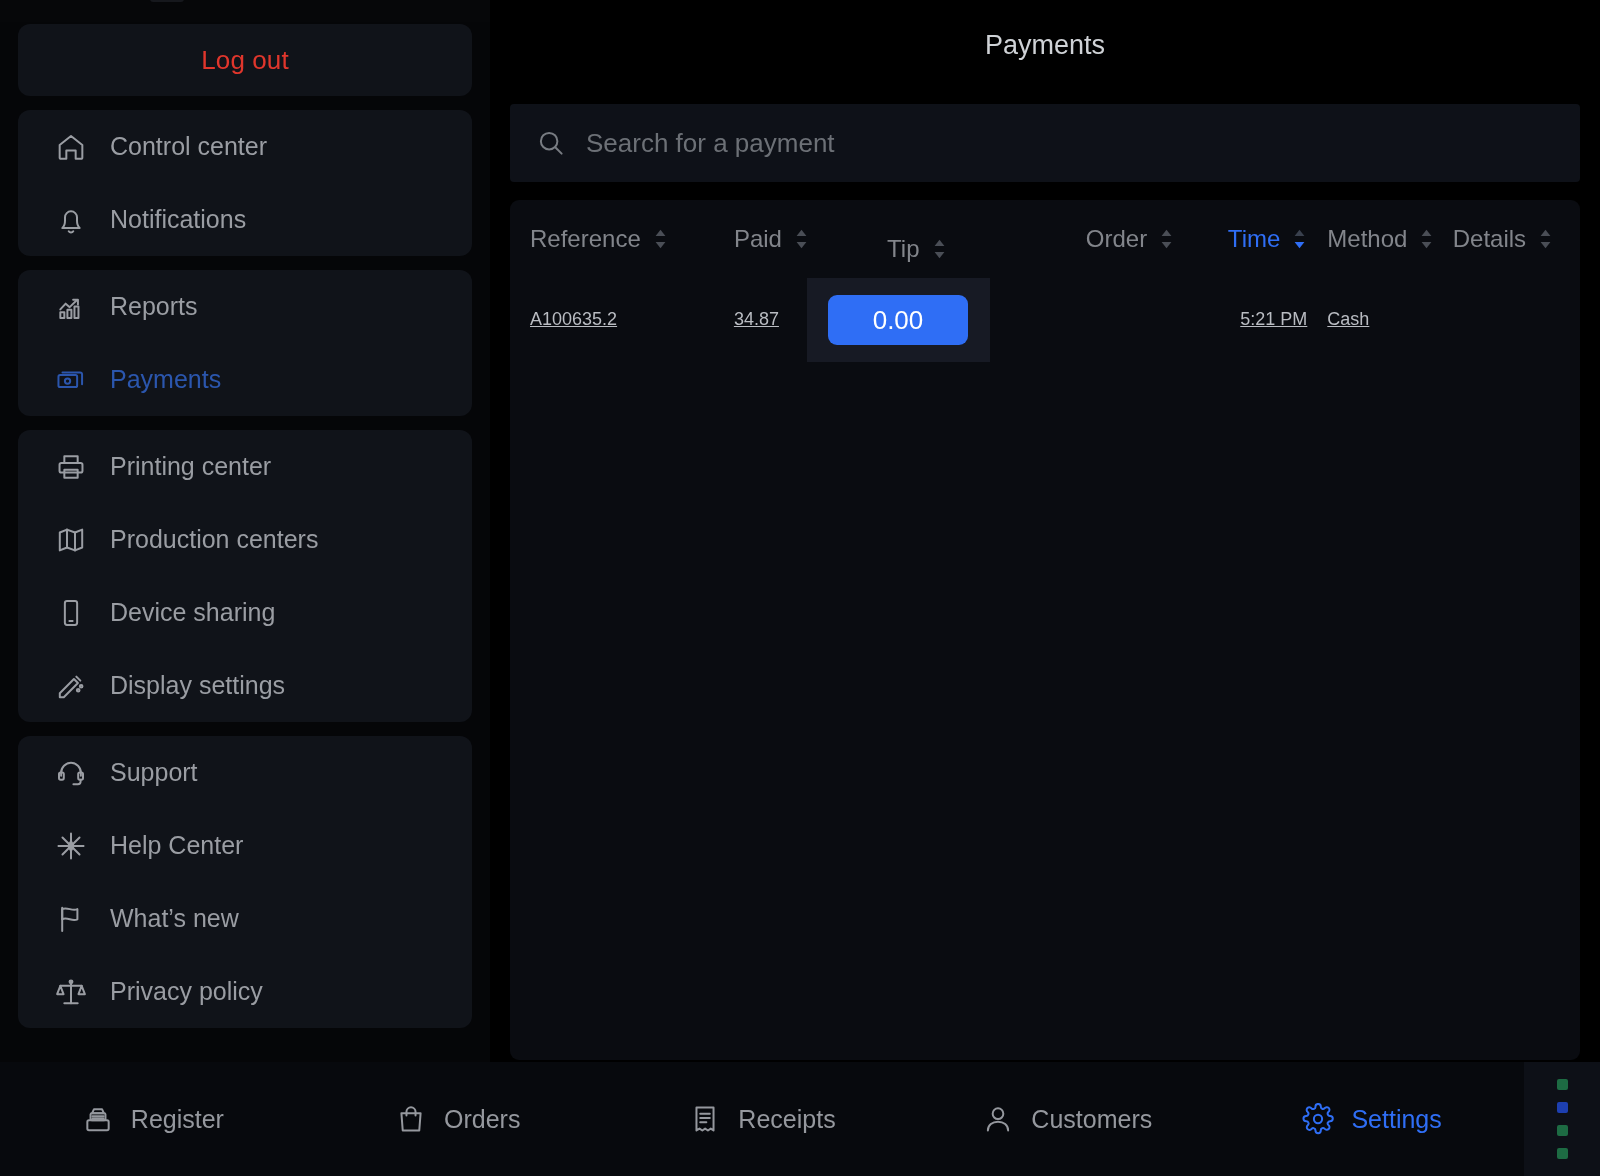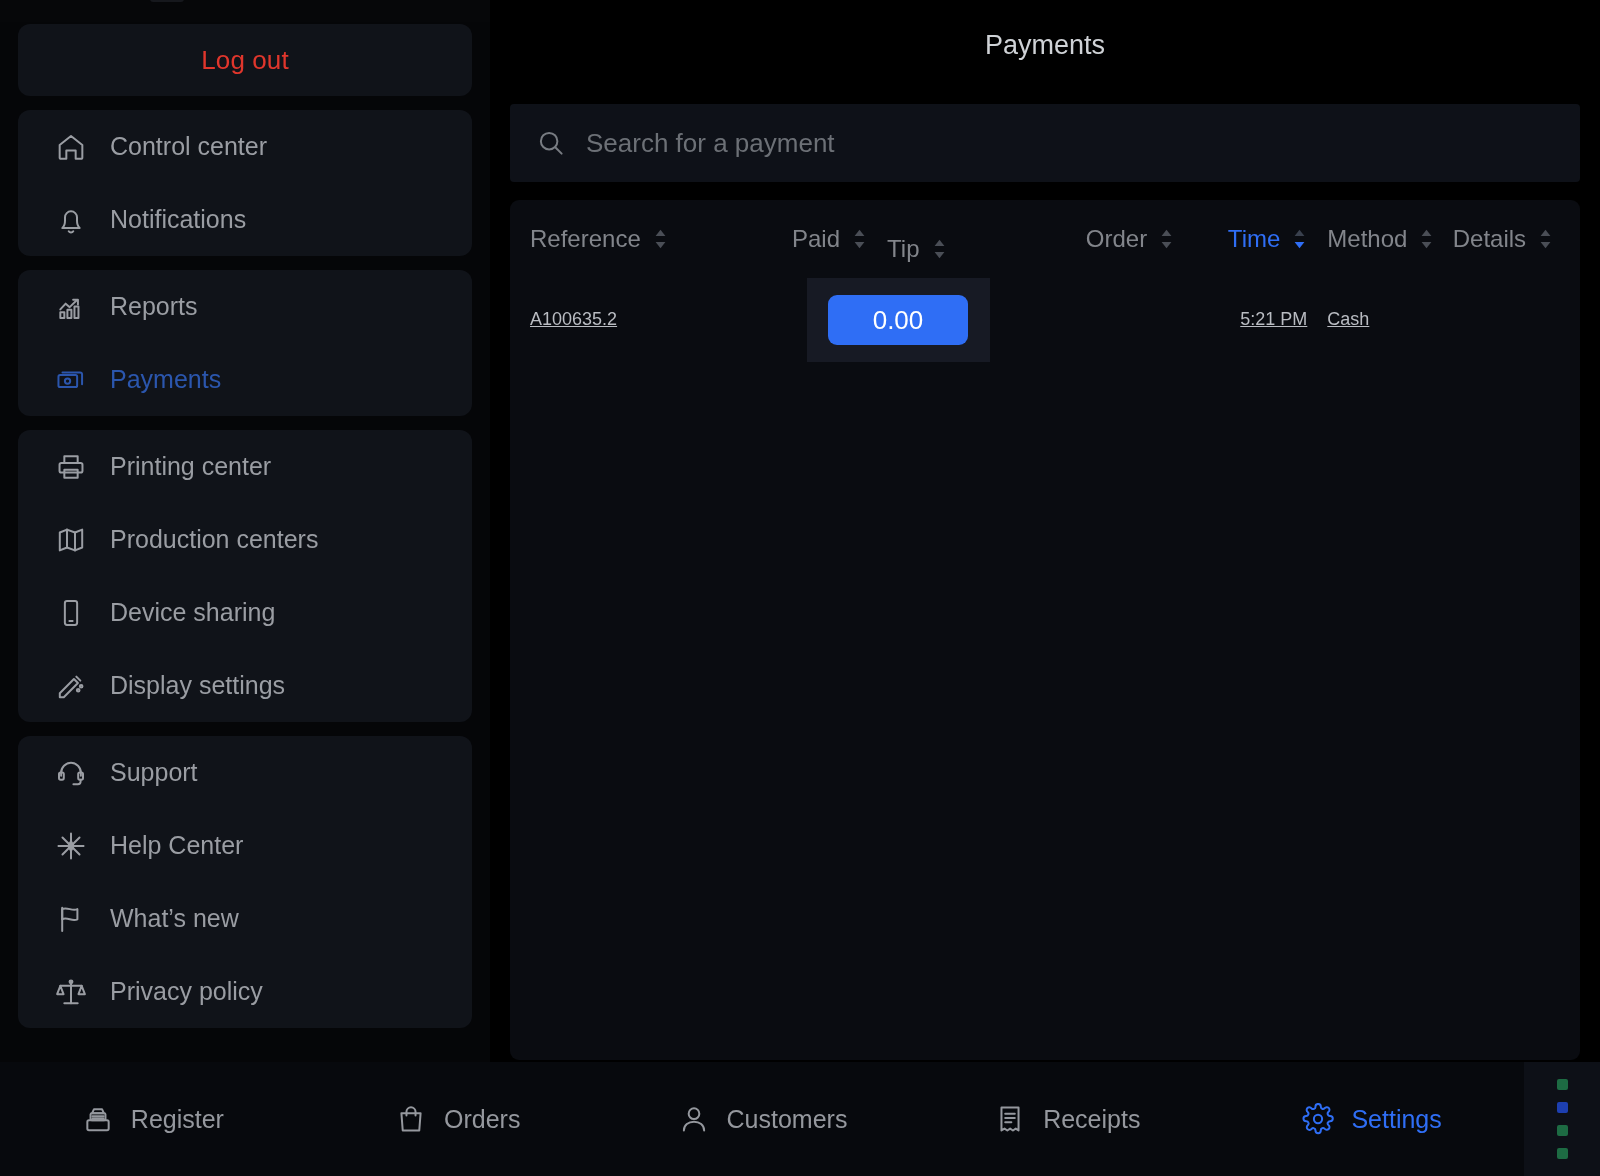--- a/index.html
+++ b/index.html
@@ -131,21 +131,21 @@
   }
   .th .caret {
     margin-left: 12px;
     display: inline-flex;
     flex-direction: column;
     line-height: 0;
   }
   .th.active { color: #2f6ef5; }
 
   .c-ref    { width: 265px; padding-left: 20px; }
-  .c-paid   { width: 160px; justify-content: flex-end; }
+  .c-paid   { width: 160px; }
   .c-tip    { width: 185px; padding-left: 20px; margin-top: 20px; }
   .c-order  { width: 180px; justify-content: flex-end; }
   .c-time   { width: 160px; justify-content: flex-end; }
   .c-method { width: 160px; padding-left: 20px; }
   .c-det    { width: 160px; justify-content: center; padding-right: 18px; }
 
   .td { color: #c9ccd1; font-size: 18px; text-decoration: underline; }
   .td.c-ref { color: #b9bcc2; }
   .td.c-paid { color: #b9bcc2; }
   .td.c-time { color: #b9bcc2; }
@@ -471,34 +471,34 @@
             <svg width="32" height="32" viewBox="0 0 24 24">
               <path stroke="currentColor" fill="none" stroke-width="1.5" stroke-linecap="round" stroke-linejoin="round" d="M4.8 7.6h14.4l-1 13H5.8z"></path>
               <path stroke="currentColor" fill="none" stroke-width="1.5" stroke-linecap="round" stroke-linejoin="round" d="M8.6 9.4V6.6a3.4 3.4 0 0 1 6.8 0v2.8"></path>
             </svg>
           </span>
           <span>Orders</span>
         </div>
         <div class="tabitem">
           <span class="ico">
             <svg width="32" height="32" viewBox="0 0 24 24">
+              <path stroke="currentColor" fill="none" stroke-width="1.5" stroke-linecap="round" stroke-linejoin="round" d="M5.6 3.4h12.8v17.2l-2.1-1.4-2.1 1.4-2.1-1.4-2.1 1.4-2.1-1.4-2.3 1.4z"></path>
+              <path stroke="currentColor" fill="none" stroke-width="1.5" stroke-linecap="round" stroke-linejoin="round" d="M8.4 8h7.2M8.4 11.2h7.2M8.4 14.4h4.6"></path>
+            </svg>
+          </span>
+          <span>Receipts</span>
+        </div>
+        <div class="tabitem">
+          <span class="ico">
+            <svg width="32" height="32" viewBox="0 0 24 24">
               <circle stroke="currentColor" fill="none" stroke-width="1.5" stroke-linecap="round" stroke-linejoin="round" cx="12" cy="8" r="4"></circle>
               <path stroke="currentColor" fill="none" stroke-width="1.5" stroke-linecap="round" stroke-linejoin="round" d="M4.4 20.6c0-4 3.4-6.6 7.6-6.6s7.6 2.6 7.6 6.6"></path>
             </svg>
           </span>
           <span>Customers</span>
-        </div>
-        <div class="tabitem">
-          <span class="ico">
-            <svg width="32" height="32" viewBox="0 0 24 24">
-              <path stroke="currentColor" fill="none" stroke-width="1.5" stroke-linecap="round" stroke-linejoin="round" d="M5.6 3.4h12.8v17.2l-2.1-1.4-2.1 1.4-2.1-1.4-2.1 1.4-2.1-1.4-2.3 1.4z"></path>
-              <path stroke="currentColor" fill="none" stroke-width="1.5" stroke-linecap="round" stroke-linejoin="round" d="M8.4 8h7.2M8.4 11.2h7.2M8.4 14.4h4.6"></path>
-            </svg>
-          </span>
-          <span>Receipts</span>
         </div>
         <div class="tabitem active">
           <span class="ico">
             <svg width="32" height="32" viewBox="0 0 24 24">
               <circle stroke="currentColor" fill="none" stroke-width="1.5" stroke-linecap="round" stroke-linejoin="round" cx="12" cy="12" r="3.1"></circle>
               <path stroke="currentColor" fill="none" stroke-width="1.5" stroke-linecap="round" stroke-linejoin="round" d="M19.4 14.6a1.6 1.6 0 0 0 .3 1.8l.1.1a2 2 0 1 1-2.8 2.8l-.1-.1a1.6 1.6 0 0 0-1.8-.3 1.6 1.6 0 0 0-1 1.5v.2a2 2 0 0 1-4 0v-.1a1.6 1.6 0 0 0-1-1.5 1.6 1.6 0 0 0-1.8.3l-.1.1a2 2 0 1 1-2.8-2.8l.1-.1a1.6 1.6 0 0 0 .3-1.8 1.6 1.6 0 0 0-1.5-1h-.2a2 2 0 1 1 0-4h.1a1.6 1.6 0 0 0 1.5-1 1.6 1.6 0 0 0-.3-1.8l-.1-.1a2 2 0 1 1 2.8-2.8l.1.1a1.6 1.6 0 0 0 1.8.3h.1a1.6 1.6 0 0 0 1-1.5v-.2a2 2 0 1 1 4 0v.1a1.6 1.6 0 0 0 1 1.5 1.6 1.6 0 0 0 1.8-.3l.1-.1a2 2 0 1 1 2.8 2.8l-.1.1a1.6 1.6 0 0 0-.3 1.8v.1a1.6 1.6 0 0 0 1.5 1h.2a2 2 0 1 1 0 4h-.1a1.6 1.6 0 0 0-1.5 1z"></path>
             </svg>
           </span>
           <span>Settings</span>
         </div>

